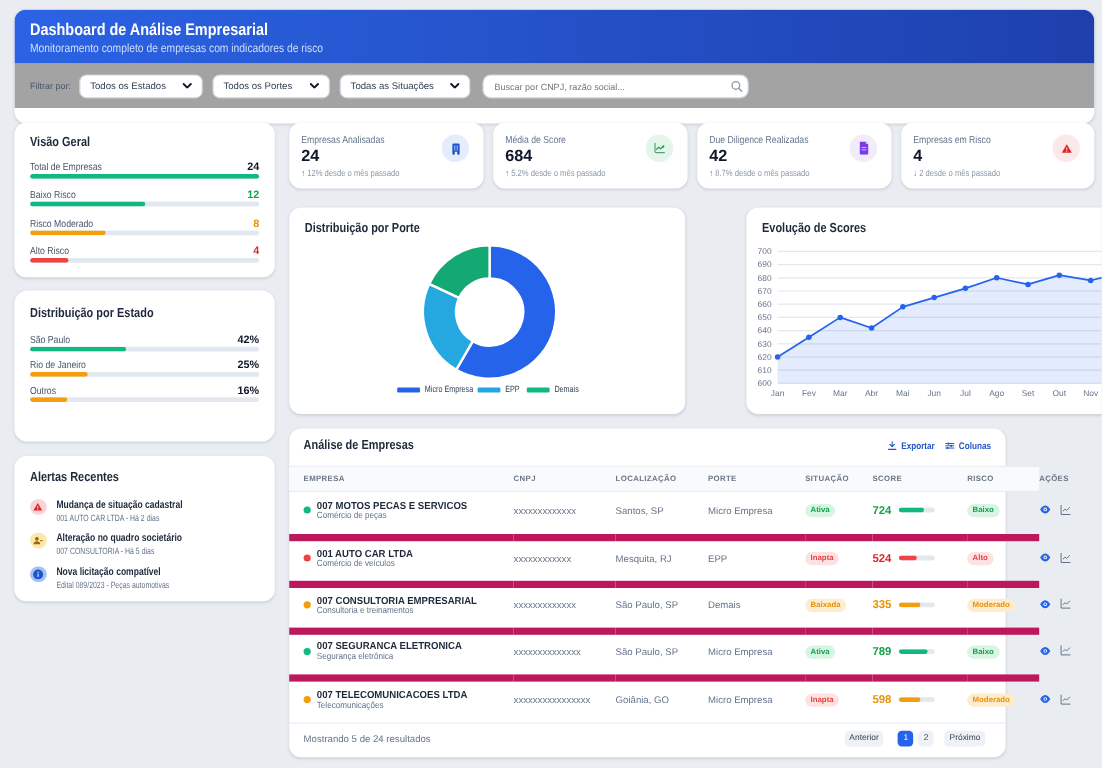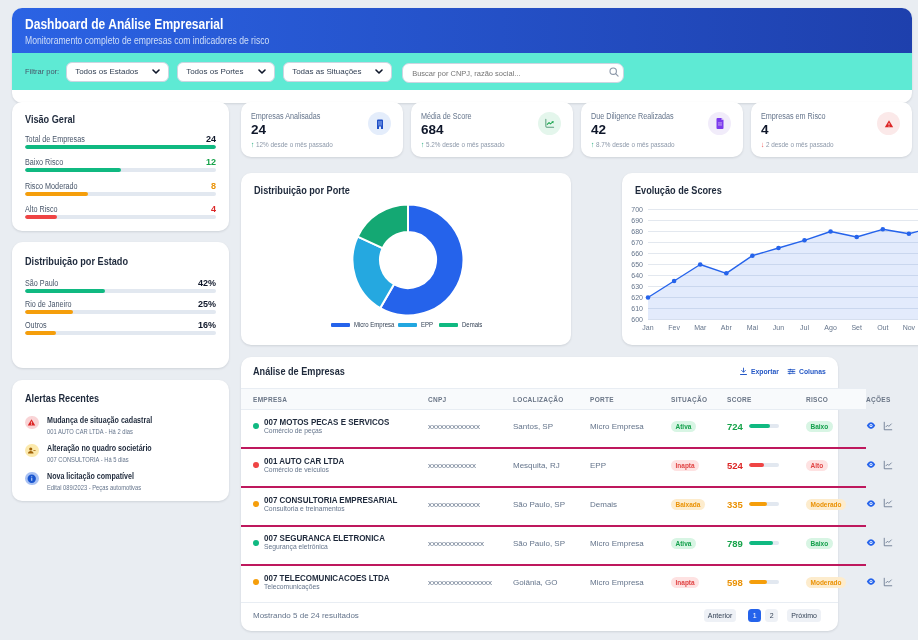--- a/index.html
+++ b/index.html
@@ -6,21 +6,21 @@
   * { margin:0; padding:0; box-sizing:border-box; }
   html,body { width:918px; height:640px; overflow:hidden; }
   body { background:#e9edf2; font-family:"Liberation Sans", sans-serif; position:relative; }
   .card { position:absolute; background:#fff; border-radius:10px; box-shadow:0 1px 3px rgba(15,23,42,.07), 0 1px 2px rgba(15,23,42,.05); }
 
   
   #header { left:12px; top:8px; width:900px; height:95px; overflow:hidden; }
   #header .blue { height:45px; background:linear-gradient(90deg,#2b63e4 0%, #1e40ad 100%); padding:8px 13px 0 13px; }
   #header h1 { color:#fff; font-size:14px; font-weight:bold; width:max-content; transform:scaleX(.86); transform-origin:0 50%; white-space:nowrap; }
   #header .sub { color:#cfdef8; font-size:10px; margin-top:3px; width:max-content; transform:scaleX(.86); transform-origin:0 50%; white-space:nowrap; }
-  #header .filters { height:37px; background:#5eead4; display:flex; align-items:center; padding:0 13px; }
+  #header .filters { height:37px; background:#a3a3a3; display:flex; align-items:center; padding:0 13px; }
   .flabel { font-size:7.5px; color:#475569; margin-right:7px; }
   .sel { position:relative; height:20px; border:1px solid #cbd5e1; border-radius:6px; background:#fff; display:flex; align-items:center; font-size:8px; color:#334155; padding:0 8px; margin-right:8px; }
   .sel span { flex:1; }
   .sel svg { margin-left:8px; }
   #sel1 { width:103px; }
   #sel2 { width:98px; }
   #sel3 { width:109px; }
   .search { position:relative; width:222px; height:20px; margin-left:2px; }
   .search input { width:100%; height:100%; border:1px solid #cbd5e1; border-radius:7px; font-size:7.5px; color:#94a3b8; padding:0 22px 0 9px; font-family:"Liberation Sans",sans-serif; background:#fff; }
   .search svg { position:absolute; right:5px; top:5px; }
@@ -71,21 +71,21 @@
 
   
   #table { left:241px; top:357px; width:597px; height:274px; }
   .thead-title { display:flex; justify-content:space-between; align-items:center; padding:7.5px 12px 10.5px 12px; }
   .tlinks { display:flex; align-items:center; font-size:8px; color:#2457c5; font-weight:bold; }
   .tlinks u { text-decoration:none; display:inline-block; transform:scaleX(.85); transform-origin:0 50%; margin-right:-5px; }
   .tlinks .lk { display:flex; align-items:center; margin-left:9px; }
   .tlinks svg { margin-right:3px; }
   table { border-collapse:collapse; width:100%; table-layout:fixed; }
   thead th { background:#f8fafc; border-top:1px solid #e8edf3; border-bottom:1px solid #e8edf3; font-size:6.5px; color:#6b7687; text-align:left; text-transform:uppercase; letter-spacing:.3px; padding:7px 0 6px 0; font-weight:bold; }
-  td { border-bottom:2px solid #be185d; padding:0 0 4.5px 0; height:38.8px; vertical-align:middle; font-size:8px; color:#64748b; }
+  td { border-bottom:6px solid #be185d; padding:0 0 4.5px 0; height:38.8px; vertical-align:middle; font-size:8px; color:#64748b; }
   .colA { width:187px; padding-left:12px; } th.colA{ padding-left:12px; }
   .colB { width:85px; } .colC { width:77px; } .colD { width:81px; } .colE { width:56px; } .colF { width:79px; } .colG { width:60px; } .colH { width:auto; padding-right:13px; text-align:right; }
   .comp { display:flex; align-items:center; }
   .dot { width:6px; height:6px; border-radius:50%; flex:none; margin-right:5px; }
   .cname { font-size:8.5px; font-weight:bold; color:#1e293b; width:max-content; line-height:8px; transform:scaleX(.94); transform-origin:0 50%; white-space:nowrap; }
   .csub { font-size:7.5px; color:#64748b; margin-top:1px; width:max-content; line-height:8.2px; transform:scaleX(.9); transform-origin:0 50%; white-space:nowrap; }
   .badge { display:inline-block; font-size:6.5px; padding:2px 4.5px; border-radius:8px; font-weight:bold; }
   .b-green { background:#d8f5e4; color:#14a04c; }
   .b-red { background:#fee2e2; color:#e04444; }
   .b-amber { background:#fdeccd; color:#ea9206; }

